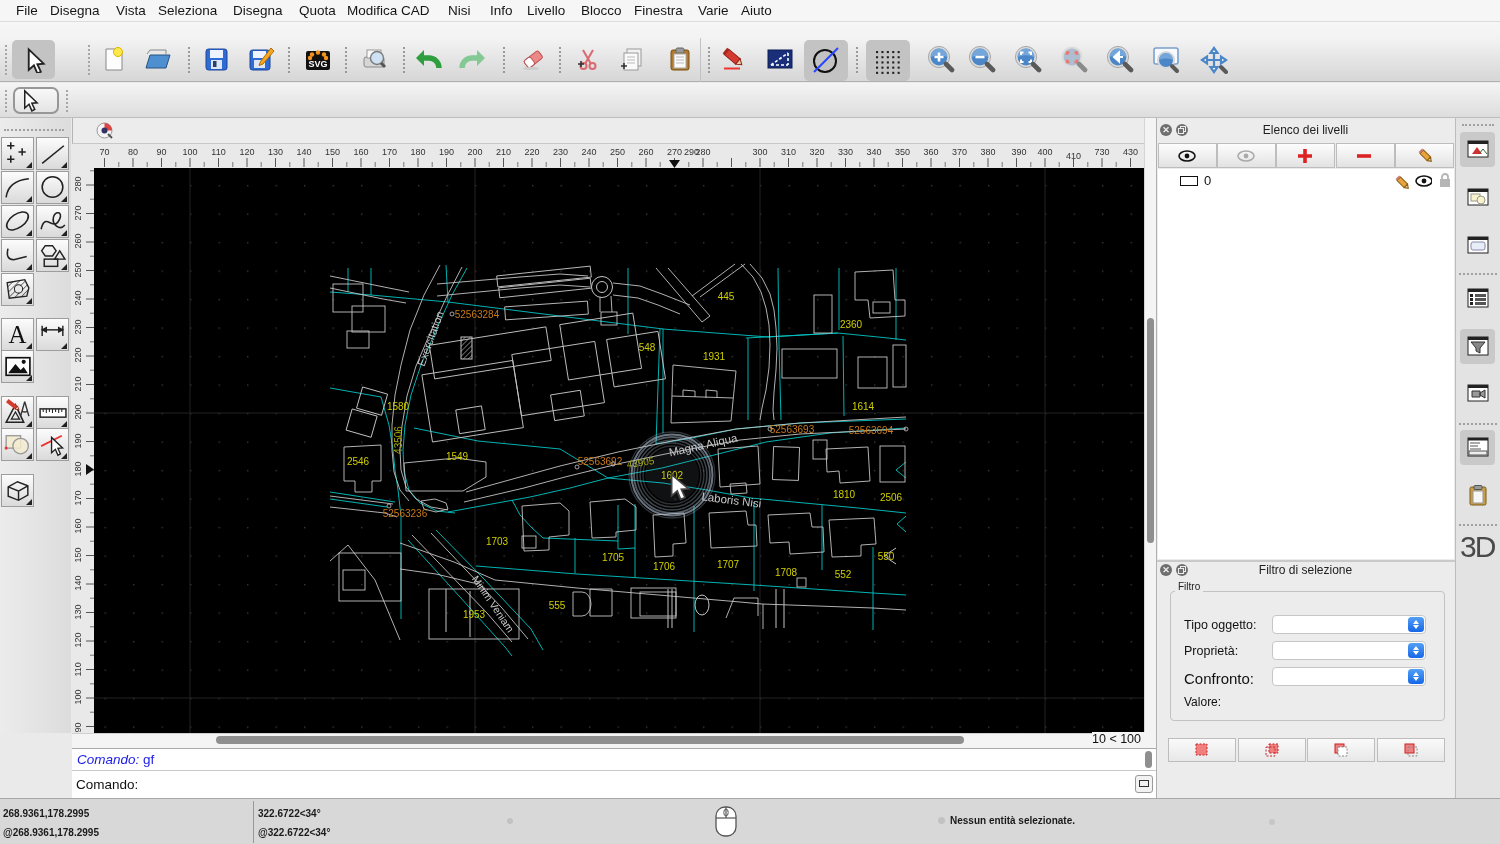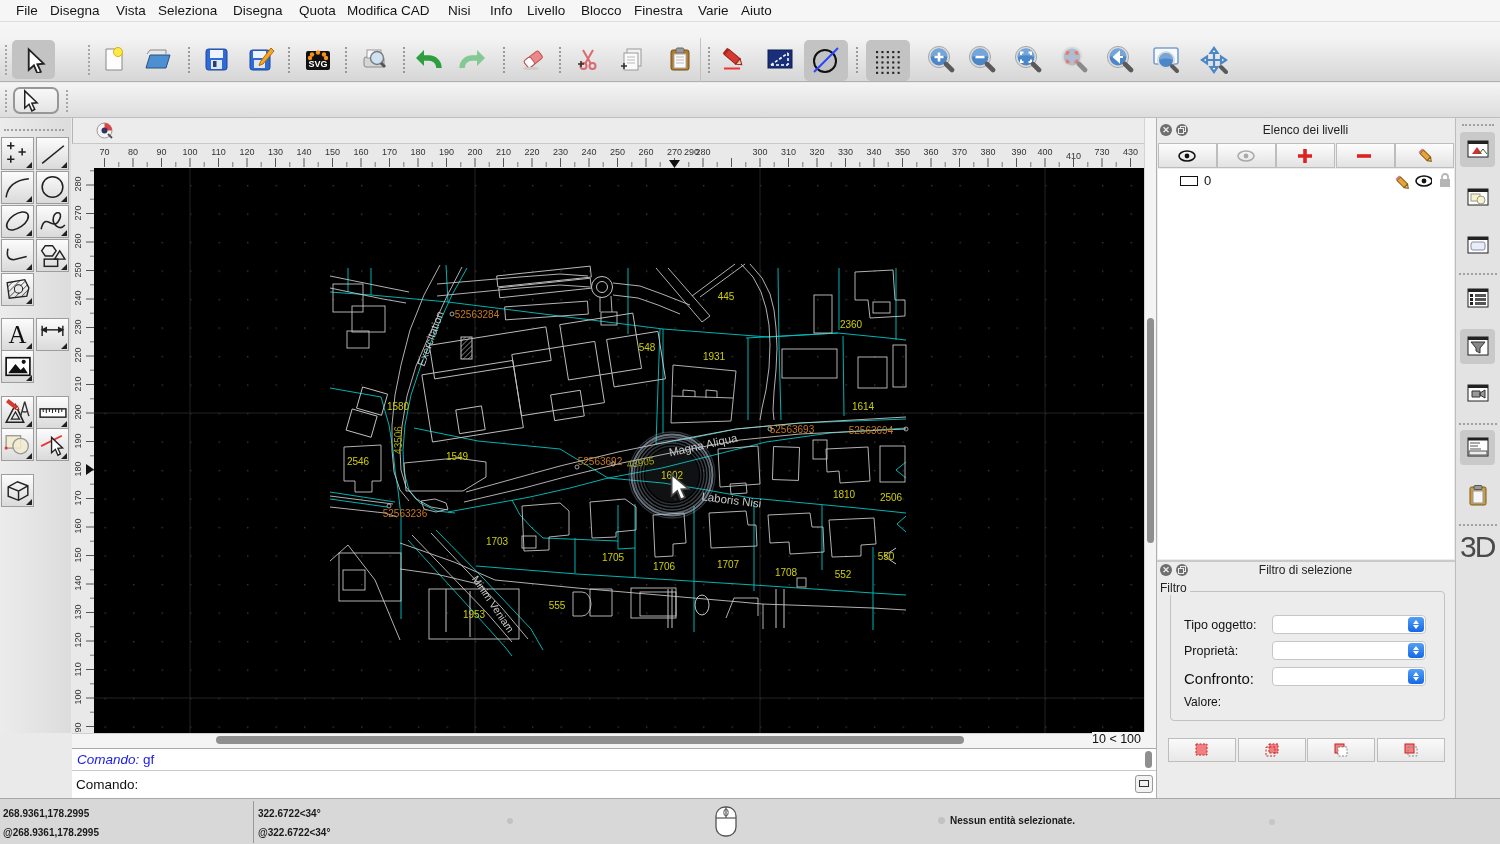--- a/index.html
+++ b/index.html
@@ -883,21 +883,21 @@
       <rect x="1" y="7" width="10" height="8" fill="#b5b5b5"></rect>
       <path d="M3,7 v-2 a3,3 0 0 1 6,0 v2" fill="none" stroke="#b5b5b5" stroke-width="1.8"></path>
     </svg>
     <div class="abs" style="left:0;top:442px;width:298px;height:2px;background:#c9c9c9"></div>
     <div class="circbtn" style="left:3px;top:446px">✕</div>
     <div class="circbtn" style="left:19px;top:446px"><svg width="12" height="12">
         <rect x="4.5" y="2.5" width="5" height="5" fill="none" stroke="#ececec"></rect>
         <rect x="2.5" y="4.5" width="5" height="5" fill="#6e6e6e" stroke="#ececec"></rect>
       </svg></div>
     <div class="ptitle" style="top:445px">Filtro di selezione</div>
-    <span class="abs" style="left:0;top:463px;font-size:12px;color:#222;background:#ececec;padding:0 3px;z-index:2">Filtro</span>
+    <span class="abs" style="left:18px;top:463px;font-size:10px;color:#222;background:#ececec;padding:0 3px;z-index:2">Filtro</span>
     <div class="abs" style="left:13px;top:473px;width:275px;height:130px;border:1px solid #c2c2c2;border-radius:4px"></div>
     <span class="abs" style="left:27px;top:500px;font-size:12.5px;color:#111">Tipo oggetto:</span>
     <div class="combo" style="left:115px;top:497px">
       <div class="stepper"><svg width="16" height="15">
           <path d="M8,3 l3,4 h-6 z M8,12 l-3,-4 h6 z" fill="#fff"></path>
         </svg></div>
     </div>
     <span class="abs" style="left:27px;top:526px;font-size:12.5px;color:#111">Proprietà:</span>
     <div class="combo" style="left:115px;top:523px">
       <div class="stepper"><svg width="16" height="15">

